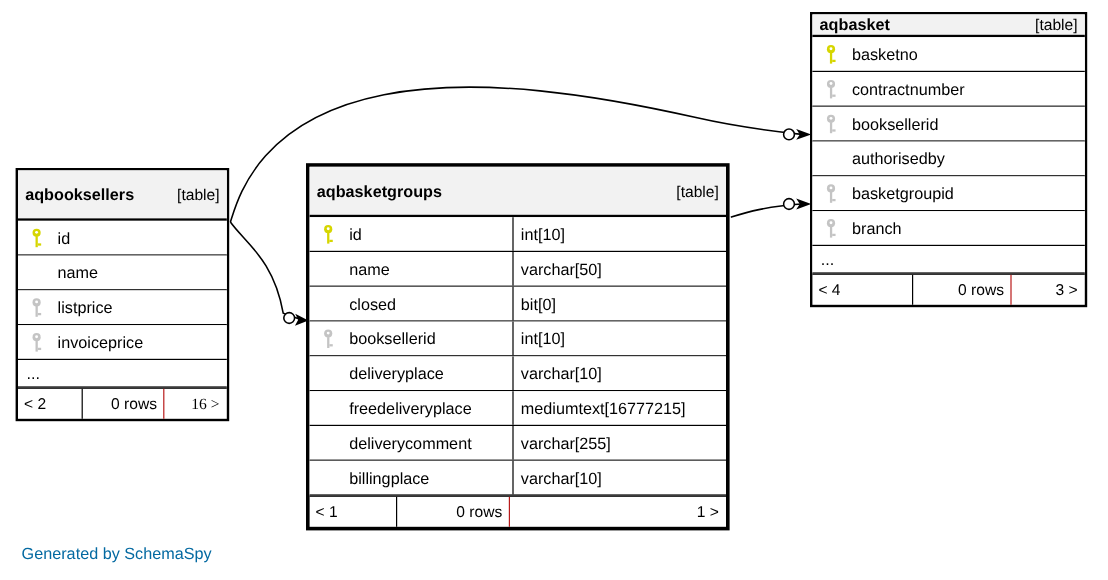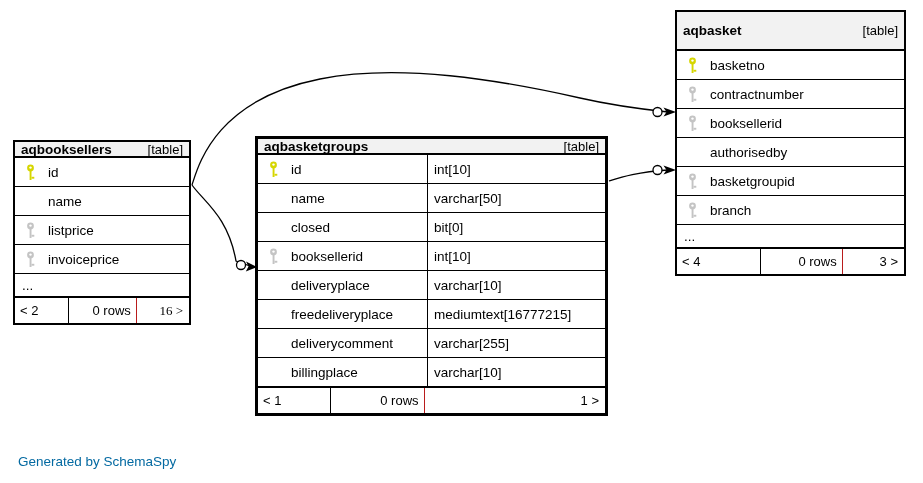--- a/index.html
+++ b/index.html
@@ -14,21 +14,21 @@
   .edges { position: absolute; left: 0; top: 0; }
   .db-table {
     position: absolute;
     background: #fff;
     border: 2px solid #000;
     font-size: 13.5px;
   }
   .db-table.focal { border-width: 3px; }
   .t-header {
     display: flex; justify-content: space-between; align-items: center;
-    height: 16px;
+    height: 42px;
     background: var(--header_bg, #f2f2f2);
     border-bottom: 2px solid #000;
     padding: 0 6px;
   }
   .t-name { font-weight: bold; font-size: 13.5px; }
   .t-badge { font-size: 13px; }
   .t-row {
     display: flex; align-items: center;
     height: 29px;
     border-bottom: 1px solid #000;
@@ -222,21 +222,21 @@
       <div class="cell-type">varchar[10]</div>
     </div>
     <div class="t-footer">
       <span class="f-cell f-prev">&lt; 1</span>
       <span class="f-cell f-rows">0 rows</span>
       <span class="f-cell f-next">1 &gt;</span>
     </div>
   </div>
 
   <div class="db-table bk" style="left:675px; top:10px; width:231px;">
-    <div class="t-header" style="height:39px;">
+    <div class="t-header" style="height:19px;">
       <span class="t-name">aqbasket</span>
       <span class="t-badge">[table]</span>
     </div>
     <div class="t-row">
       <span class="key-cell key-primary">
         <svg class="key-svg" width="11" height="17" viewBox="0 0 11 17">
             <circle cx="5.5" cy="4" r="3.4" fill="currentColor"></circle>
             <circle cx="5.5" cy="3.6" r="1.2" fill="#ffffff"></circle>
             <rect x="4.6" y="7" width="1.9" height="9" fill="currentColor"></rect>
             <rect x="6.5" y="12.8" width="2.8" height="1.9" fill="currentColor"></rect>

